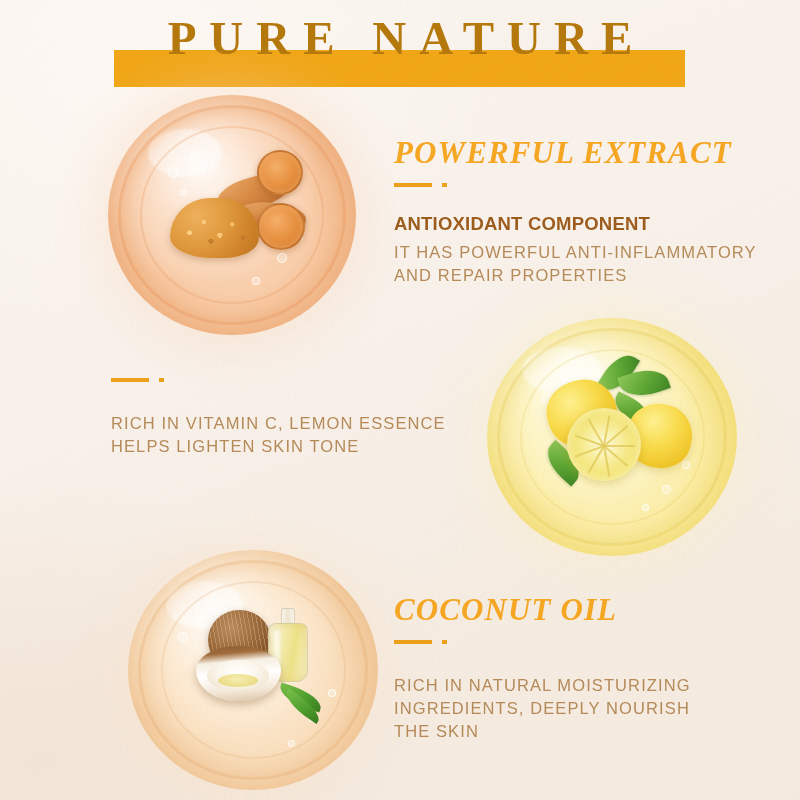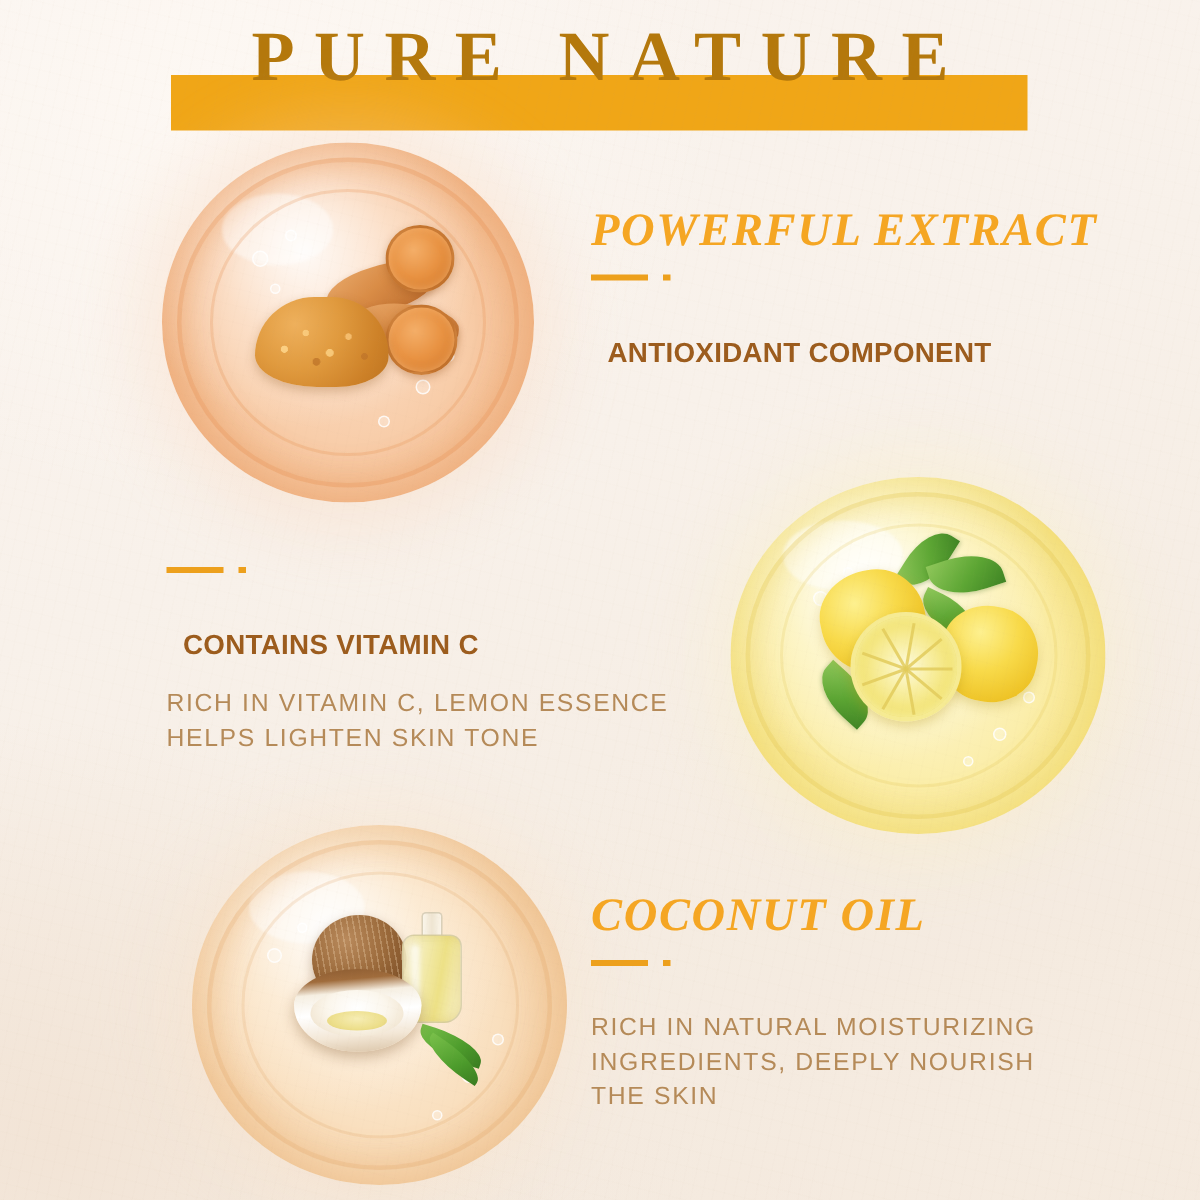--- a/index.html
+++ b/index.html
@@ -105,21 +105,21 @@
     width: 5px;
     height: 4px;
     background: #eda01c;
   }
   .subheading {
     font-family: "Liberation Sans", sans-serif;
     font-weight: 700;
     font-size: 18.5px;
     letter-spacing: .2px;
     color: #9c5c1d;
-    margin: 11px;
+    margin: 0;
     line-height: 24px;
     white-space: nowrap;
   }
   .body-text {
     font-family: "Liberation Sans", sans-serif;
     font-size: 16.5px;
     font-weight: 400;
     letter-spacing: 1.1px;
     color: #b58a58;
     margin: 0;
@@ -414,20 +414,22 @@
 
   <div class="block block-turmeric">
     <p class="heading">POWERFUL EXTRACT</p>
     <div class="rule">
       <span class="rule-line"></span>
       <span class="rule-dot"></span>
     </div>
     <div class="subheading-gap"></div>
     <p class="subheading">ANTIOXIDANT COMPONENT</p>
     <div class="text-gap"></div>
+    <p class="body-text">IT HAS POWERFUL ANTI-INFLAMMATORY
+AND REPAIR PROPERTIES</p>
   </div>
 
   <div class="bowl bowl-lemon">
     <div class="bowl-glow"></div>
     <div class="bowl-gel">
       <div class="spec" style="left:14%;top:12%;width:32%;height:20%;opacity:.6;"></div>
       <div class="bubble" style="left:22%;top:32%;width:8px;height:8px;"></div>
       <div class="bubble" style="left:30%;top:25%;width:5px;height:5px;"></div>
       <div class="bubble" style="left:70%;top:70%;width:7px;height:7px;"></div>
       <div class="bubble" style="left:62%;top:78%;width:5px;height:5px;"></div>
@@ -455,21 +457,20 @@
       </div>
     </div>
   </div>
 
   <div class="block block-lemon">
     <div class="rule">
       <span class="rule-line"></span>
       <span class="rule-dot"></span>
     </div>
     <div class="subheading-gap"></div>
-    <p class="subheading">CONTAINS VITAMIN C</p>
     <div class="text-gap"></div>
     <p class="body-text">RICH IN VITAMIN C, LEMON ESSENCE
 HELPS LIGHTEN SKIN TONE</p>
   </div>
 
   <div class="bowl bowl-coconut">
     <div class="bowl-glow"></div>
     <div class="bowl-gel">
       <div class="spec" style="left:15%;top:13%;width:31%;height:20%;opacity:.55;"></div>
       <div class="bubble" style="left:20%;top:34%;width:8px;height:8px;"></div>

